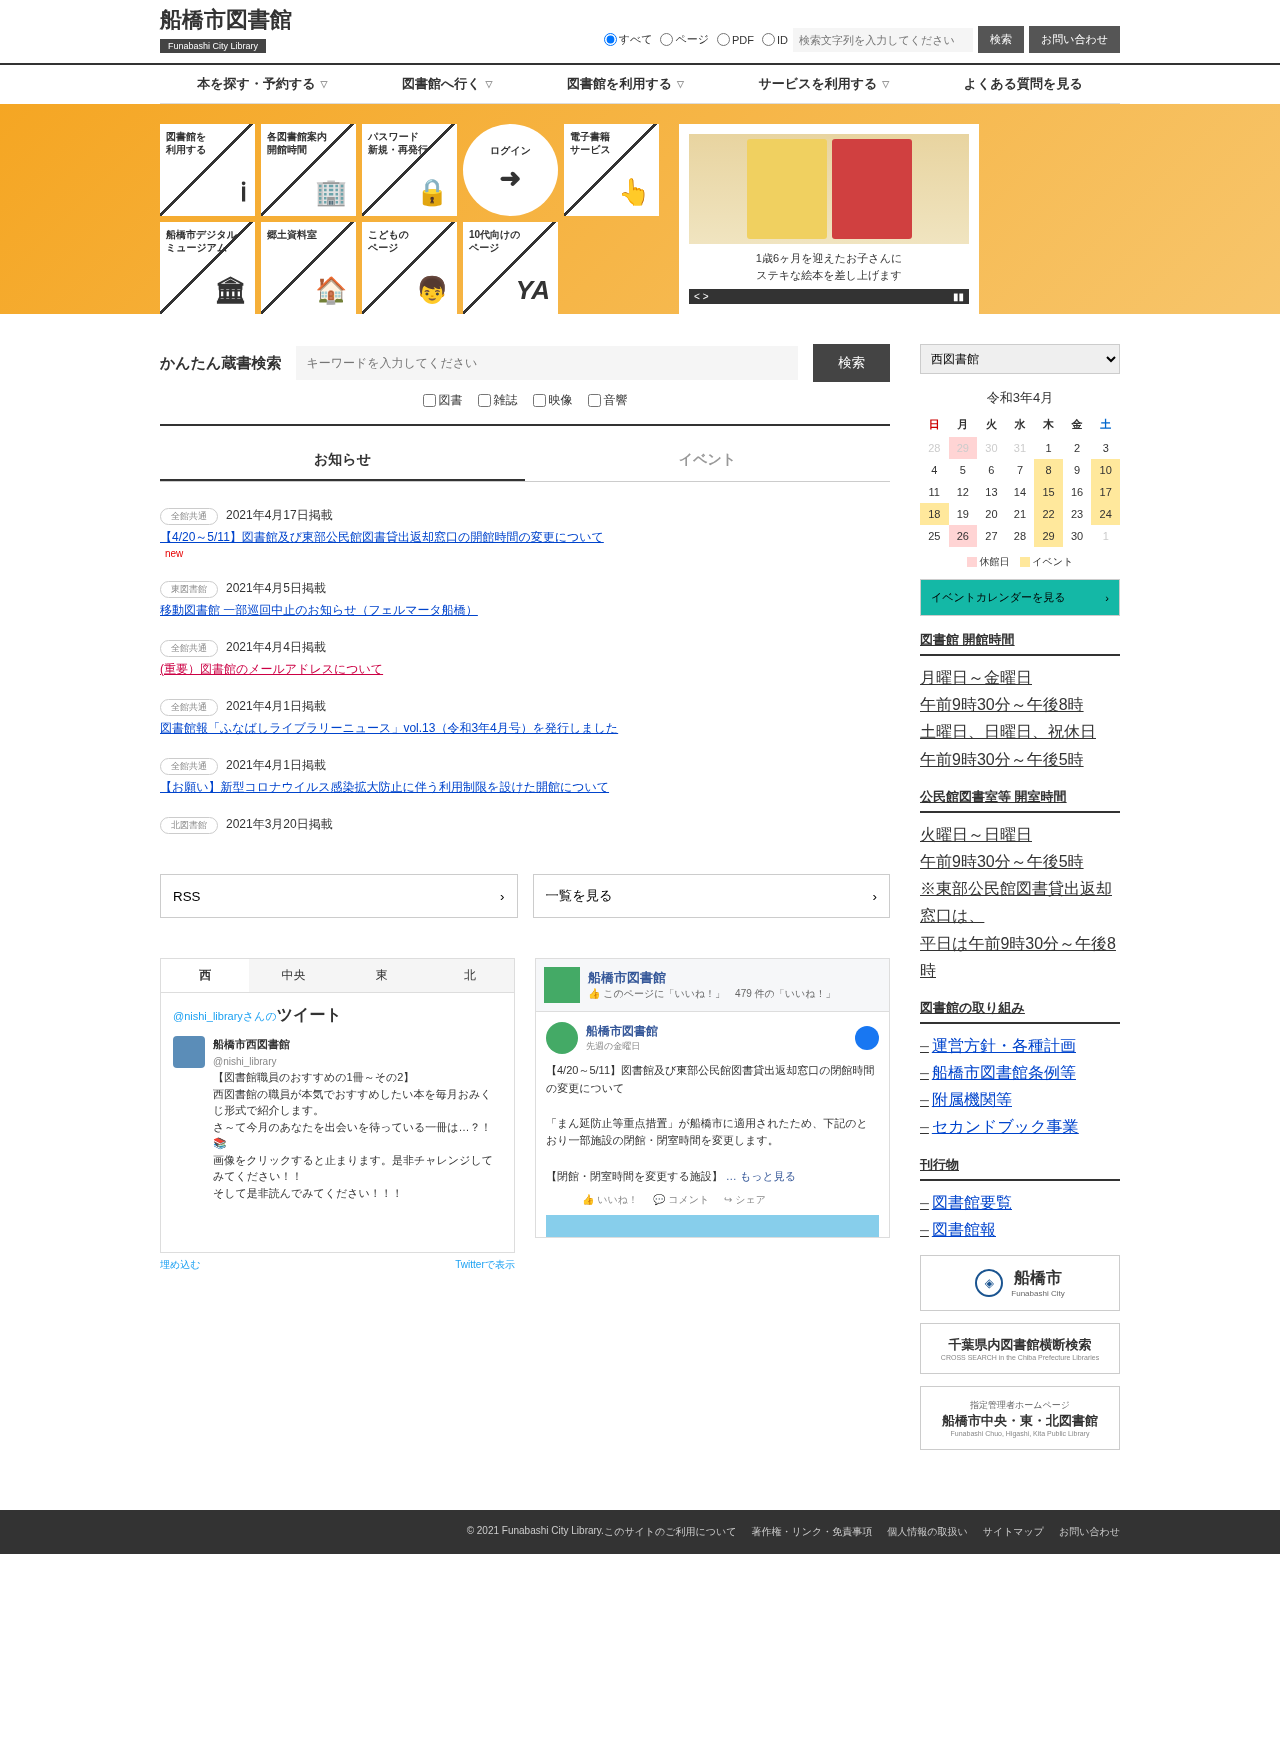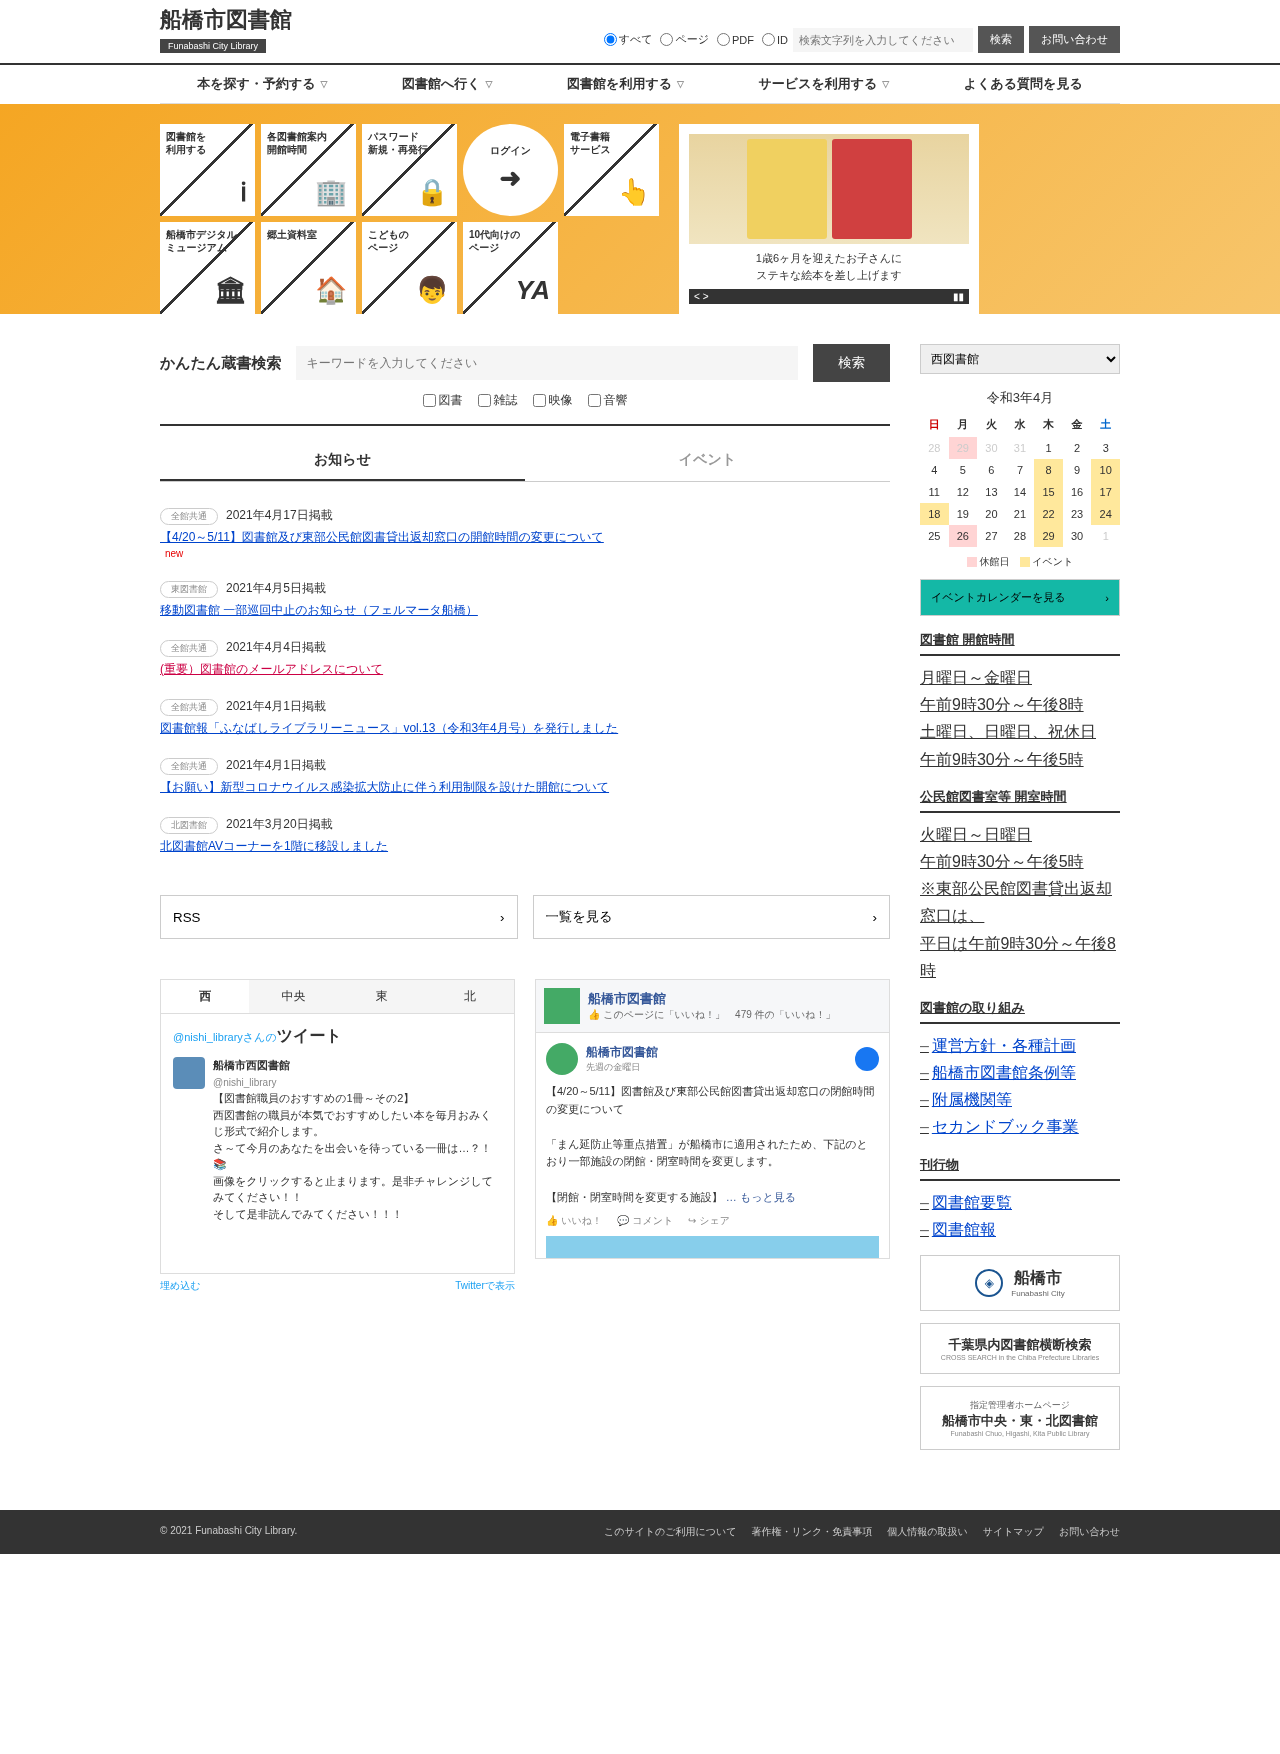--- a/index.html
+++ b/index.html
@@ -77,21 +77,21 @@
 .fb-page-name { color: #365899; font-weight: bold; font-size: 13px; }
 .fb-like { font-size: 10px; color: #666; }
 .fb-post { padding: 10px; font-size: 11px; }
 .fb-post-header { display: flex; align-items: center; gap: 8px; margin-bottom: 8px; }
 .fb-post-avatar { width: 32px; height: 32px; background: #4a6; border-radius: 50%; }
 .fb-post-name { font-weight: bold; color: #365899; font-size: 12px; }
 .fb-post-time { font-size: 9px; color: #888; }
 .fb-icon { width: 24px; height: 24px; background: #1877f2; border-radius: 50%; margin-left: auto; }
 .fb-post-body { line-height: 1.6; }
 .fb-more { color: #365899; }
-.fb-actions { display: flex; gap: 15px; margin-top: 8px; font-size: 10px; color: #888; }
+.fb-actions { display: flex; gap: 15px; margin-top: 8px; font-size: 10px; color: #888; margin-left: 36px; }
 .fb-image { height: 70px; background: linear-gradient(#87ceeb 50%, #888 50%); margin-top: 8px; position: relative; }
 .sidebar select { width: 100%; padding: 6px; border: 1px solid #ccc; font-size: 12px; margin-bottom: 15px; }
 .calendar-title { text-align: center; font-weight: normal; font-size: 13px; margin-bottom: 5px; }
 .calendar { width: 100%; border-collapse: collapse; font-size: 11px; }
 .calendar th, .calendar td { text-align: center; padding: 5px 0; width: 14.28%; }
 .calendar th.sun { color: #c00; }
 .calendar th.sat { color: #06c; }
 .calendar td.other { color: #ccc; }
 .calendar td.closed { background: #ffd4d4; }
 .calendar td.event { background: #ffe89c; }
@@ -108,21 +108,21 @@
 .dash { color: #666; margin-right: 3px; }
 .banner { border: 1px solid #ccc; padding: 12px; text-align: center; margin-top: 12px; }
 .banner-logo { display: flex; align-items: center; justify-content: center; gap: 8px; }
 .banner-icon { width: 28px; height: 28px; border: 2px solid #1a5490; border-radius: 50%; display: flex; align-items: center; justify-content: center; color: #1a5490; font-size: 12px; }
 .banner-text-main { font-size: 16px; font-weight: bold; }
 .banner-text-sub { font-size: 8px; color: #666; display: block; }
 .banner2-sub { font-size: 9px; color: #666; }
 .banner2-main { font-size: 13px; font-weight: bold; }
 .banner2-en { font-size: 7px; color: #888; }
 .footer { background: #333; color: #ccc; padding: 15px 0; margin-top: 30px; font-size: 10px; }
-.footer-inner { display: flex; justify-content: space-between; }
+.footer-inner { display: flex; justify-content: flex-end; }
 .footer-links { display: flex; gap: 15px; }
 .footer-links a { color: #ccc; text-decoration: none; }
 </style>
 </head>
 <body>
 
 <div class="container">
   <div class="header-row">
     <div class="logo">
       <h1>船橋市図書館</h1>
@@ -243,21 +243,21 @@
       <div class="tab active">お知らせ</div>
       <div class="tab">イベント</div>
     </div>
 
     <div class="news-list" id="news-list">
         <div class="news-item"><span class="news-tag">全館共通</span><span class="news-date">2021年4月17日掲載</span><a class="news-link ">【4/20～5/11】図書館及び東部公民館図書貸出返却窓口の開館時間の変更について</a><span class="new-badge">new</span></div>
         <div class="news-item"><span class="news-tag">東図書館</span><span class="news-date">2021年4月5日掲載</span><a class="news-link ">移動図書館 一部巡回中止のお知らせ（フェルマータ船橋）</a></div>
         <div class="news-item"><span class="news-tag">全館共通</span><span class="news-date">2021年4月4日掲載</span><a class="news-link red">(重要）図書館のメールアドレスについて</a></div>
         <div class="news-item"><span class="news-tag">全館共通</span><span class="news-date">2021年4月1日掲載</span><a class="news-link ">図書館報「ふなばしライブラリーニュース」vol.13（令和3年4月号）を発行しました</a></div>
         <div class="news-item"><span class="news-tag">全館共通</span><span class="news-date">2021年4月1日掲載</span><a class="news-link ">【お願い】新型コロナウイルス感染拡大防止に伴う利用制限を設けた開館について</a></div>
-        <div class="news-item"><span class="news-tag">北図書館</span><span class="news-date">2021年3月20日掲載</span><a class="news-link ">北図書館AVコーナーを1階に移設しました</a></div>
+        <div class="news-item"><span class="news-tag">北図書館</span><span class="news-date">2021年3月20日掲載</span></div>
       </div>
 
     <div class="news-actions">
       <button class="news-action-btn">
           <span>RSS</span>
           <span>›</span>
         </button>
       <button class="news-action-btn">
           <span>一覧を見る</span>
           <span>›</span>

